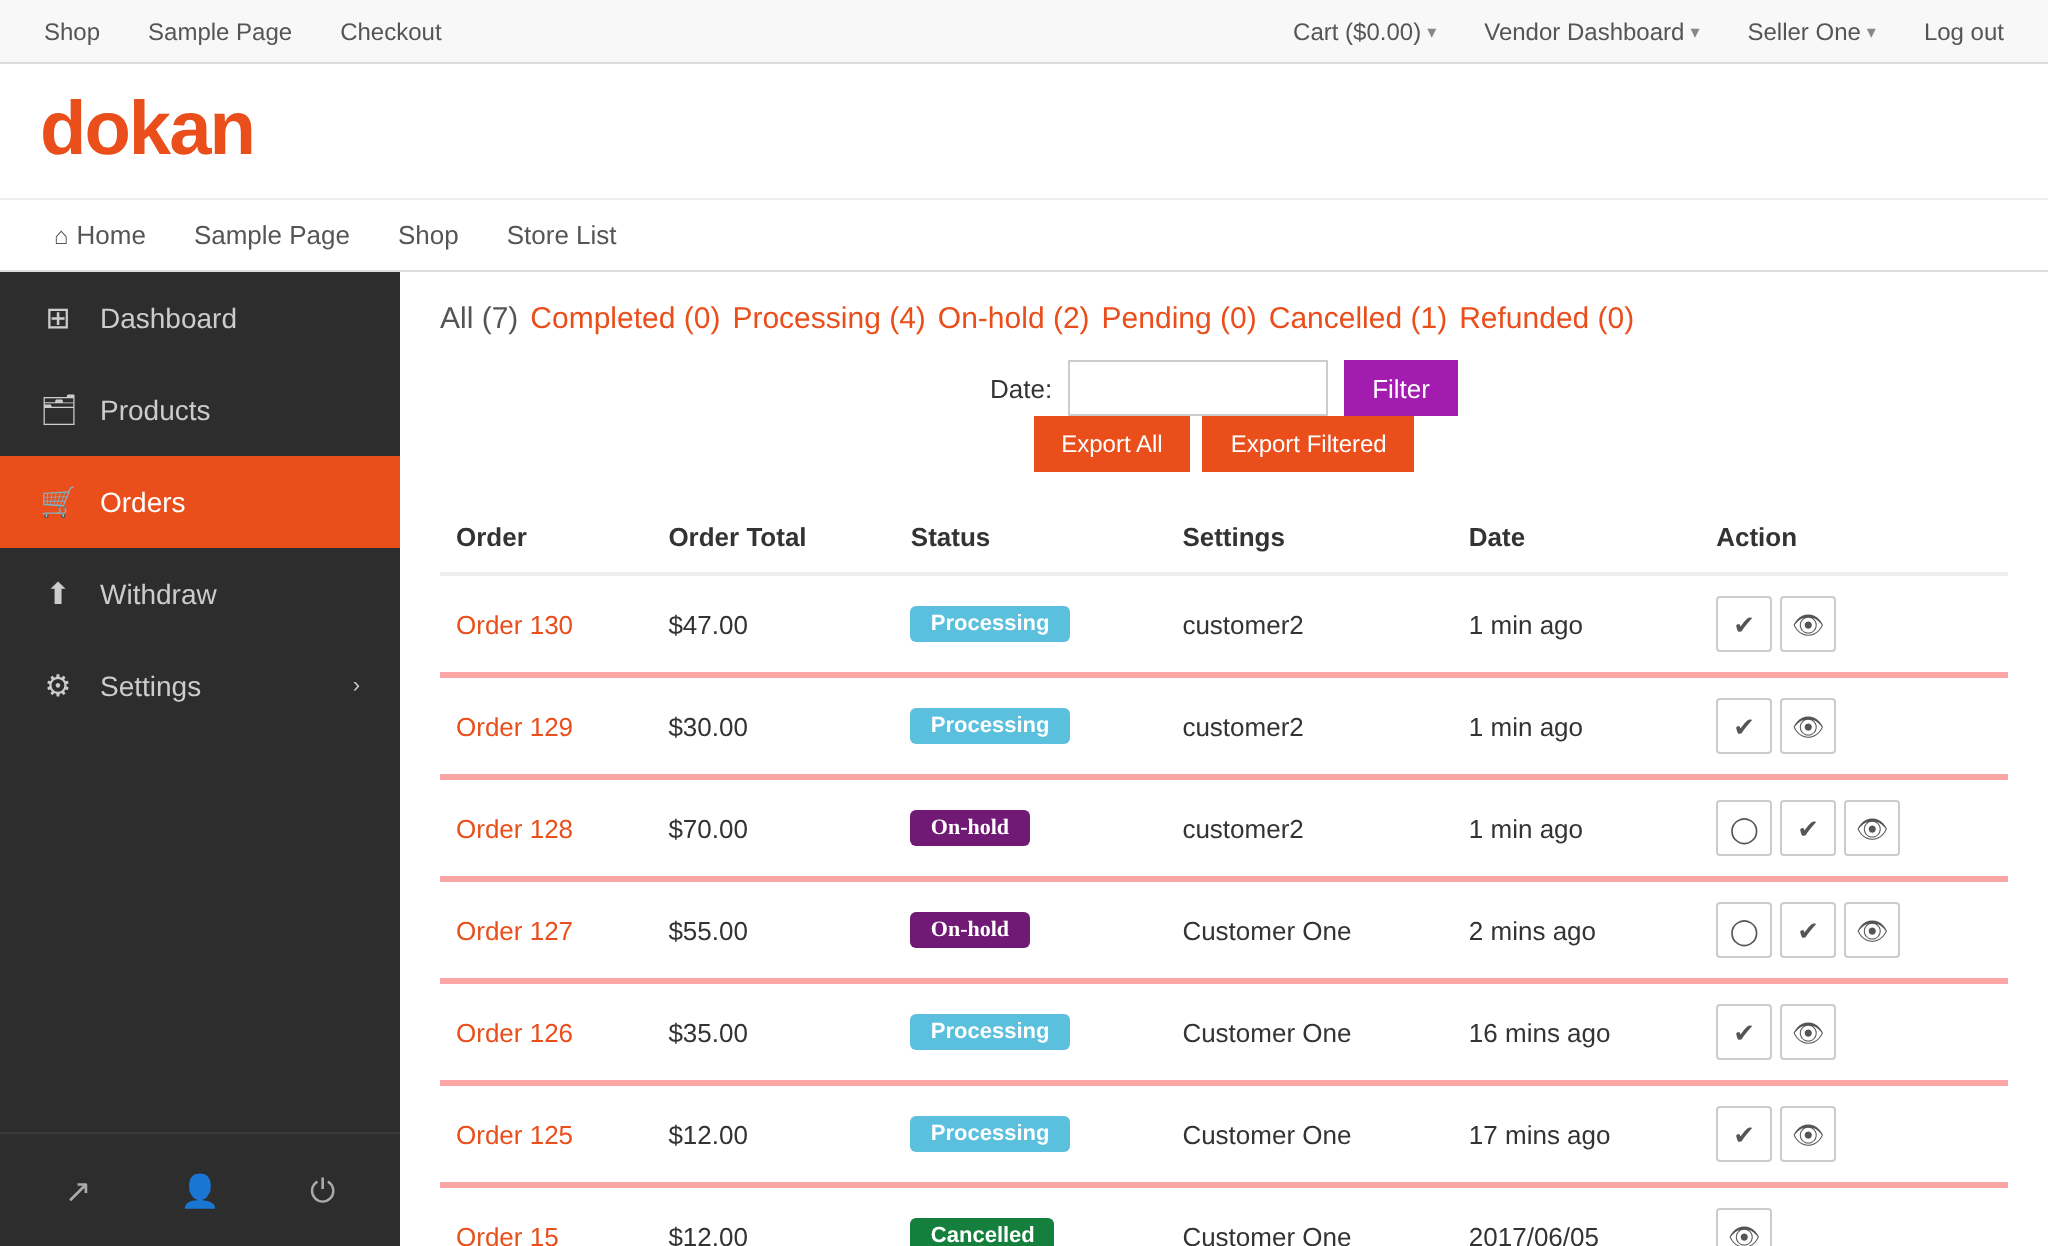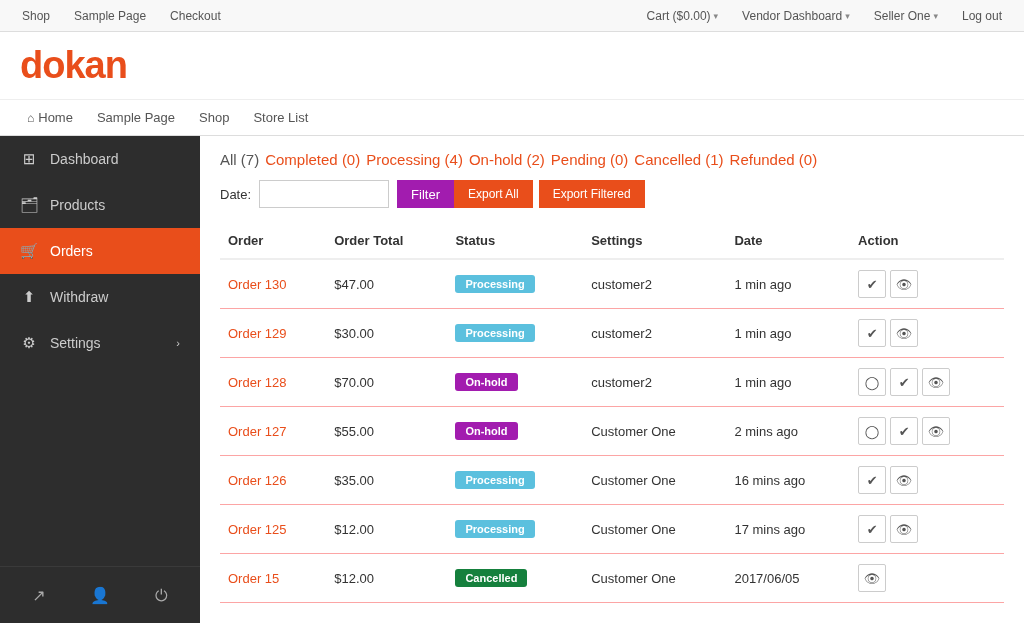--- a/index.html
+++ b/index.html
@@ -154,20 +154,21 @@
       font-size: 15px;
     }
     .filter-tab.orange { color: #e94e1b; }
 
     
     .date-filter-row {
       display: flex;
       align-items: center;
       justify-content: flex-start;
       margin-bottom: 15px;
+      flex-direction: column;
     }
     .date-filter-left {
       display: flex;
       align-items: center;
       gap: 8px;
     }
     .date-filter-left label {
       font-size: 13px;
       color: #333;
     }
@@ -208,21 +209,21 @@
       font-size: 13px;
     }
     thead th {
       text-align: left;
       padding: 10px 8px;
       font-weight: bold;
       color: #333;
       border-bottom: 2px solid #eee;
     }
     tbody tr {
-      border-bottom: 1px solid #fca5a5;
+      border-bottom: 3px solid #fca5a5;
     }
     tbody td {
       padding: 10px 8px;
       vertical-align: middle;
     }
     .order-link {
       color: #e94e1b;
       text-decoration: none;
       font-weight: 500;
     }
@@ -230,21 +231,21 @@
     
     .badge {
       display: inline-block;
       padding: 3px 10px;
       border-radius: 3px;
       font-size: 11px;
       font-weight: bold;
       color: #fff;
     }
     .badge-processing { background: #5bc0de; }
-    .badge-onhold { background: #a21caf; }
+    .badge-onhold { background: #701a75; font-family: Liberation Serif, serif; }
     .badge-cancelled { background: #15803d; }
 
     
     .action-btns {
       display: flex;
       gap: 4px;
       align-items: center;
     }
     .action-btn {
       border: 1px solid #ccc;

